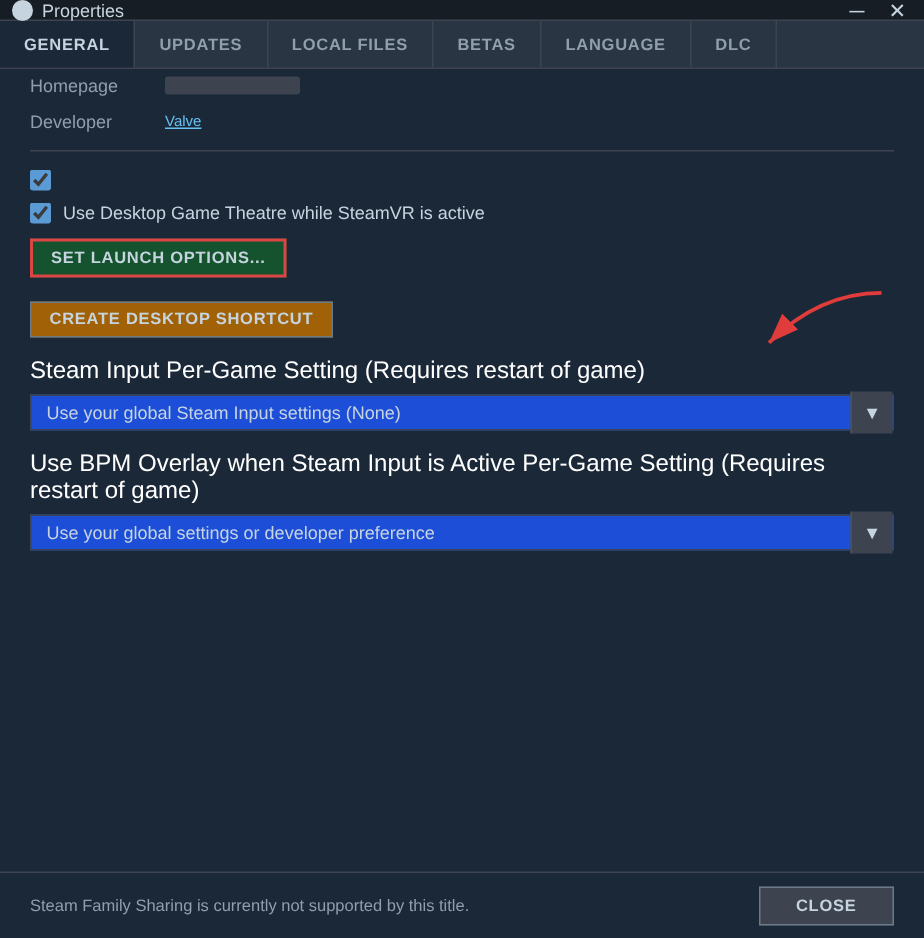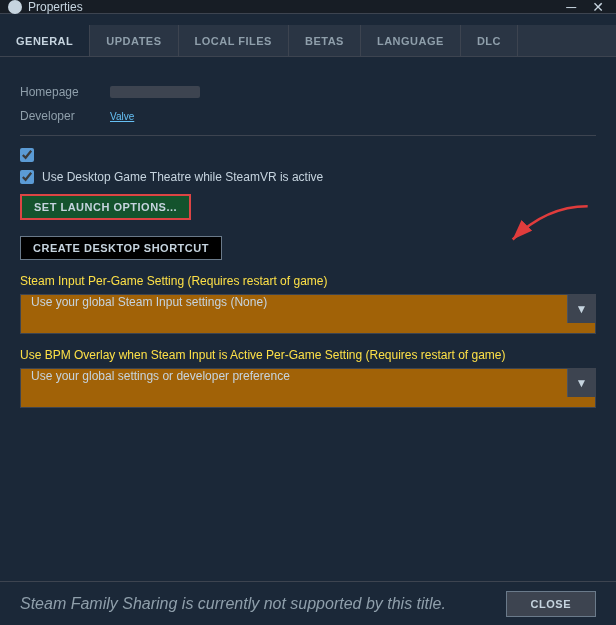--- a/index.html
+++ b/index.html
@@ -52,42 +52,41 @@
       padding: 0 4px;
       line-height: 1;
     }
 
     
     .tab-bar {
       background: #2a3544;
       display: flex;
       border-bottom: 1px solid #3d4450;
       height: 32px;
-      margin-top: 11px;
     }
     .tab {
       padding: 0 16px;
       display: flex;
       align-items: center;
       font-size: 11px;
       font-weight: bold;
       color: #8f9fab;
       cursor: pointer;
       border-right: 1px solid #3d4450;
       text-transform: uppercase;
       letter-spacing: 0.5px;
     }
     .tab.active {
       background: #1b2838;
       color: #c6d4df;
     }
 
     
     .content {
-      padding: 28px 20px;
+      padding: 4px 20px;
       height: calc(625px - 28px - 32px - 44px);
       overflow-y: auto;
       position: relative;
     }
 
     
     .info-row {
       display: flex;
       align-items: center;
       margin-bottom: 10px;
@@ -144,46 +143,47 @@
       font-weight: bold;
       text-transform: uppercase;
       letter-spacing: 0.5px;
       cursor: pointer;
       display: inline-block;
     }
     .steam-btn.highlight {
       border: 2px solid #d44;
     }
     .btn-create {
-      background: #000000;
+      background: #a16207;
       border: 1px solid #6a7a8a;
       color: #c6d4df;
       padding: 5px 12px;
       font-size: 11px;
       font-weight: bold;
       text-transform: uppercase;
       letter-spacing: 0.5px;
       cursor: pointer;
       display: inline-block;
       margin-top: 6px;
     }
 
     
     .section-label {
-      color: #fde047;
-      font-size: 12px;
+      color: #ffffff;
+      font-size: 16px;
       margin: 14px 0 6px 0;
     }
 
     
     .dropdown-row {
       display: flex;
-      background: #a16207;
+      align-items: center;
+      background: #1d4ed8;
       border: 1px solid #3d4450;
-      height: 40px;
+      height: 24px;
       margin-bottom: 12px;
     }
     .dropdown-value {
       flex: 1;
       padding: 0 10px;
       font-size: 12px;
       color: #c6d4df;
     }
     .dropdown-arrow {
       width: 28px;
@@ -206,23 +206,22 @@
       right: 0;
       height: 44px;
       background: #1b2838;
       border-top: 1px solid #3d4450;
       display: flex;
       align-items: center;
       justify-content: space-between;
       padding: 0 20px;
     }
     .footer-note {
-      font-size: 16px;
+      font-size: 11px;
       color: #8f9fab;
-      font-style: italic;
     }
     .close-btn-main {
       background: #3d4450;
       border: 1px solid #6a7a8a;
       color: #c6d4df;
       padding: 6px 24px;
       font-size: 11px;
       font-weight: bold;
       text-transform: uppercase;
       letter-spacing: 0.5px;

